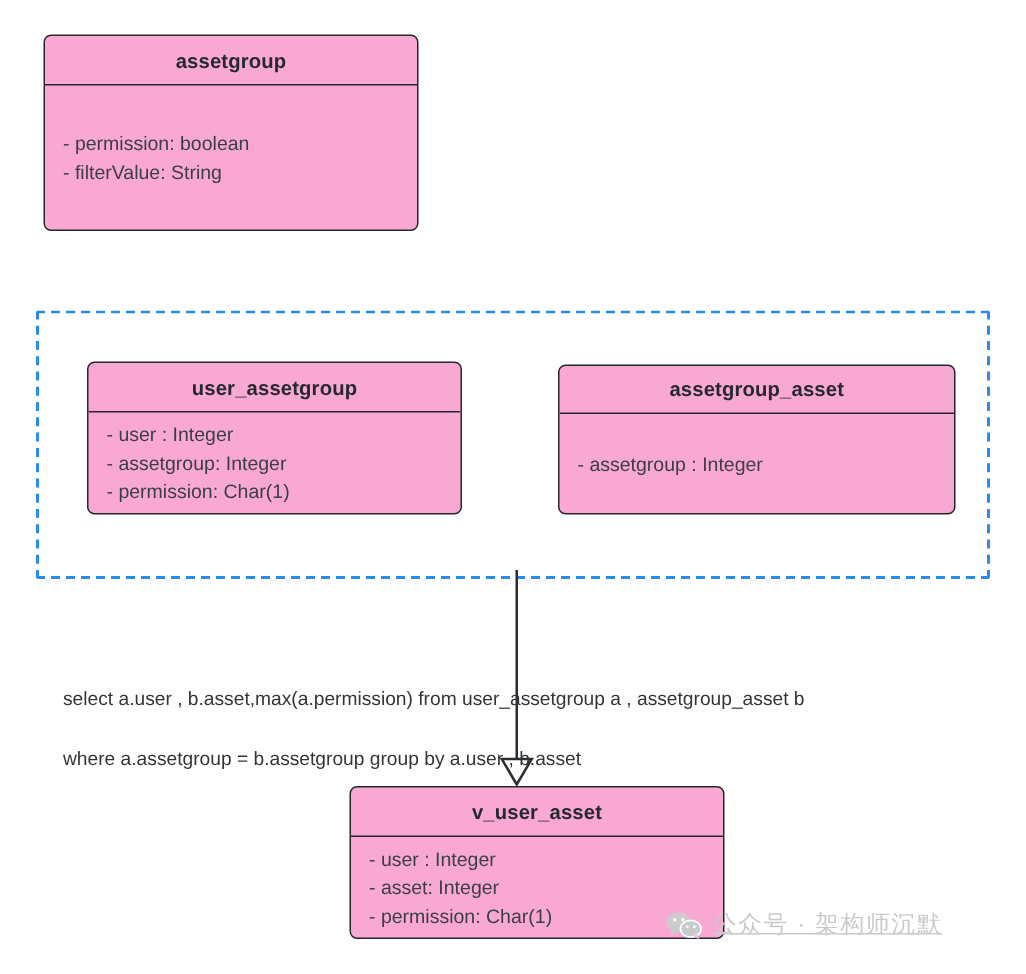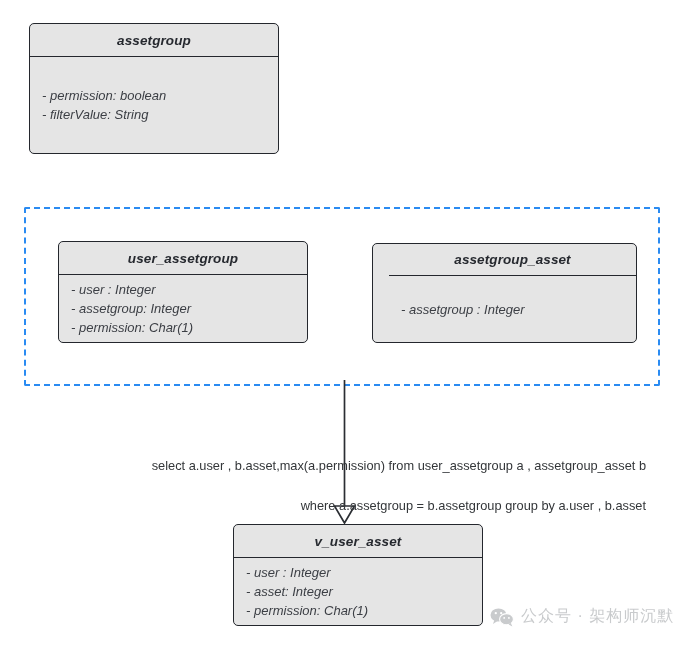--- a/index.html
+++ b/index.html
@@ -15,25 +15,24 @@
     width: 684px;
     height: 649px;
     background: #ffffff;
     overflow: hidden;
   }
 
   
   .uml-box {
     position: absolute;
     box-sizing: border-box;
-    background: #e5e5e5;
+    background: #f9a8d4;
     border: 1.6px solid #24272d;
     border-radius: 5px;
     overflow: hidden;
-    font-style: italic;
   }
   .uml-title {
     box-sizing: border-box;
     width: 100%;
     text-align: center;
     font-weight: bold;
     font-size: 13.5px;
     color: #26292f;
     letter-spacing: .1px;
     border-bottom: 1.6px solid #24272d;
@@ -66,21 +65,21 @@
 
   
   .connector {
     position: absolute;
     pointer-events: none;
   }
 
   
   .sql-note {
     position: absolute;
-    text-align: right;
+    text-align: left;
     font-size: 12.8px;
     line-height: 20px;
     color: #333639;
     white-space: pre-line;
   }
 
   
   .watermark {
     position: absolute;
     display: flex;
@@ -113,21 +112,21 @@
 
   <div class="uml-box" style="left:58px; top:241px; width:250px; height:102px;">
     <div class="uml-title" style="height:33px;">user_assetgroup</div>
     <div class="uml-body" style="height:67px;">
       <div class="uml-attr">- user : Integer</div>
       <div class="uml-attr">- assetgroup: Integer</div>
       <div class="uml-attr">- permission: Char(1)</div>
     </div>
   </div>
 
-  <div class="uml-box" style="left:372px; top:243px; width:265px; height:100px;padding-left:16px;">
+  <div class="uml-box" style="left:372px; top:243px; width:265px; height:100px;">
     <div class="uml-title" style="height:32px;">assetgroup_asset</div>
     <div class="uml-body" style="height:66px;">
       <div class="uml-attr">- assetgroup : Integer</div>
     </div>
   </div>
 
   <svg class="connector" style="left:300px; top:380px; width:90px; height:150px;" viewBox="0 0 90 150">
     <line x1="44.5" y1="0" x2="44.5" y2="126" stroke="#2b2e33" stroke-width="1.7"></line>
     <polygon points="34.5,126 54.5,126 44.5,143" fill="#ffffff" stroke="#2b2e33" stroke-width="1.7" stroke-linejoin="miter"></polygon>
   </svg>
@@ -139,21 +138,21 @@
 
   <div class="uml-box" style="left:233px; top:524px; width:250px; height:102px;">
     <div class="uml-title" style="height:33px;">v_user_asset</div>
     <div class="uml-body" style="height:67px;">
       <div class="uml-attr">- user : Integer</div>
       <div class="uml-attr">- asset: Integer</div>
       <div class="uml-attr">- permission: Char(1)</div>
     </div>
   </div>
 
-  <div class="watermark" style="left:490px; top:606px;">
+  <div class="watermark" style="left:444px; top:606px;text-decoration:underline;">
     <svg width="24" height="20" viewBox="0 0 24 20">
       <ellipse cx="8.5" cy="8" rx="8" ry="6.6" fill="#c9cbcd"></ellipse>
       <polygon points="4.5,12.5 3,17 7.5,14" fill="#c9cbcd"></polygon>
       <circle cx="5.8" cy="6.2" r="1.15" fill="#ffffff"></circle>
       <circle cx="11.2" cy="6.2" r="1.15" fill="#ffffff"></circle>
       <ellipse cx="16.5" cy="12.2" rx="6.9" ry="5.6" fill="#c9cbcd" stroke="#ffffff" stroke-width="1.1"></ellipse>
       <polygon points="20.6,15.8 22.4,19.4 18.6,17.6" fill="#c9cbcd"></polygon>
       <circle cx="14.2" cy="10.9" r="0.95" fill="#ffffff"></circle>
       <circle cx="18.9" cy="10.9" r="0.95" fill="#ffffff"></circle>
     </svg>

